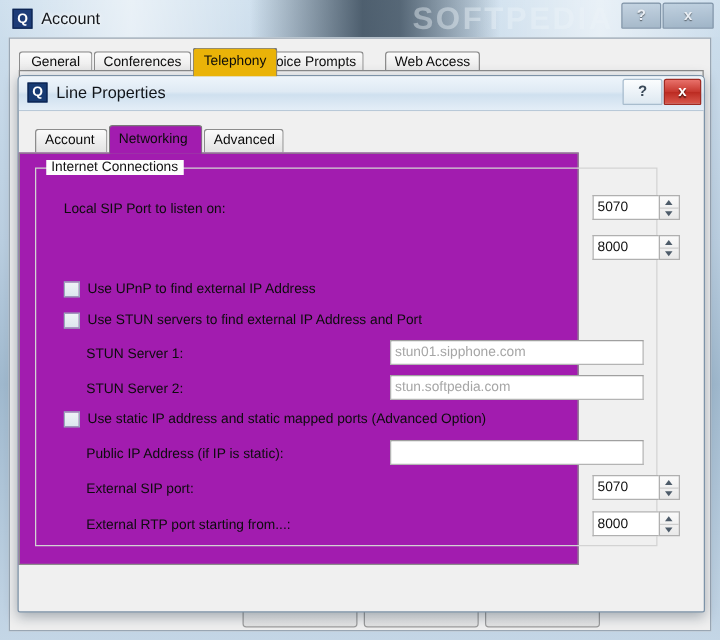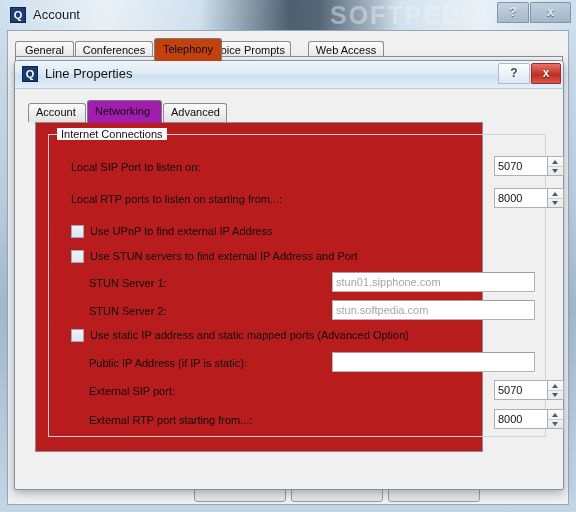--- a/index.html
+++ b/index.html
@@ -143,21 +143,21 @@
     font-size: 11px;
     color: #0b0b0b;
     text-align: center;
     line-height: 17px;
     padding: 0 6px;
     white-space: nowrap;
   }
   .otab.selected {
     top: 0;
     height: 23px;
-    background: #c2410c;
+    background: #eab308;
     line-height: 20px;
     z-index: 5;
     border-color: #7a7a7a;
   }
 
   
   #outer-tabpage {
     position: absolute;
     left: 7px; top: 25px;
     width: 548px; height: 415px;
@@ -254,23 +254,23 @@
     height: 23px;
     background: #a21caf;
     line-height: 20px;
     z-index: 5;
     border-color: #7a7a7a;
   }
 
   
   #inner-tabpage {
     position: absolute;
-    left: 20px; top: 61px;
+    left: 0; top: 61px;
     width: 448px; height: 330px;
-    background: #b91c1c;
+    background: #a21caf;
     border: 1px solid #8c8c8c;
     box-sizing: border-box;
   }
 
   
   #group-internet {
     position: absolute;
     left: 12px; top: 11px;
     width: 498px; height: 303px;
     border: 1px solid #d3d3d3;
@@ -446,21 +446,20 @@
           <div class="spin-btns" style="left:53px;">
             <div class="spin-up">
                 <div class="spin-arrow"></div>
               </div>
             <div class="spin-dn">
                 <div class="spin-arrow"></div>
               </div>
           </div>
         </div>
 
-        <div class="flabel" style="left:22px; top:58px;">Local RTP ports to listen on starting from...:</div>
         <div class="spin-wrap" style="left:445px; top:53px; width:70px;">
           <div class="spin-field" style="width:53px;">8000</div>
           <div class="spin-btns" style="left:53px;">
             <div class="spin-up">
                 <div class="spin-arrow"></div>
               </div>
             <div class="spin-dn">
                 <div class="spin-arrow"></div>
               </div>
           </div>

